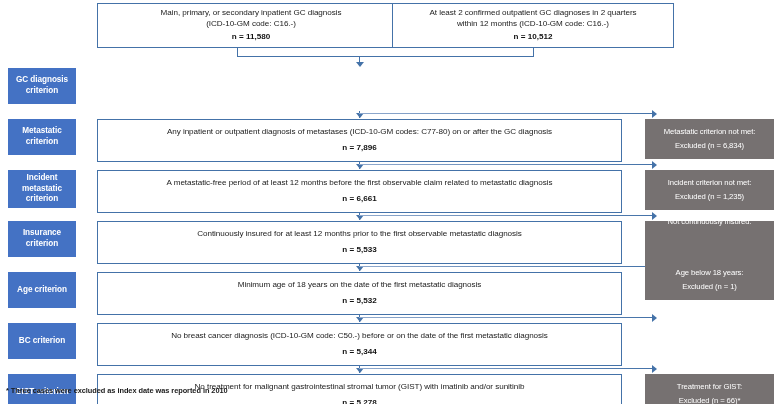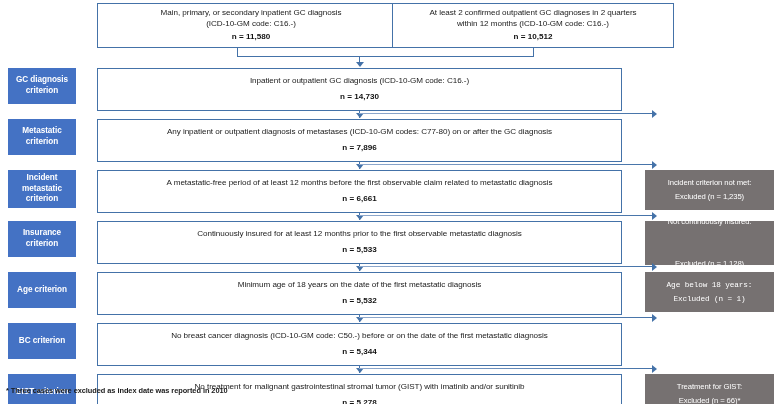--- a/index.html
+++ b/index.html
@@ -168,38 +168,38 @@
   <div class="vline" style="left:237px; top:48px; height:8px;"></div>
   <div class="vline" style="left:533px; top:48px; height:8px;"></div>
   <div class="hline" style="left:237px; top:56px; width:297px;"></div>
   <div class="vline" style="left:359px; top:56px; height:9px;"></div>
   <div class="arrow-down" style="left:355.5px; top:62px;"></div>
 
   <div class="node crit-label" style="top:68px; height:36px;">
     <div>GC diagnosis</div>
     <div>criterion</div>
   </div>
-  <div class="node step-box" style="top:68px; height:43px;">
-    <div class="desc">Inpatient or outpatient GC diagnosis (ICD-10-GM code: C16.-)</div>
-    <div class="count">n = 14,730</div>
-  </div>
 
   <div class="vline" style="left:359px; top:111px; height:7px;"></div>
   <div class="arrow-down" style="left:355.5px; top:113px;"></div>
   <div class="hline-soft" style="left:359px; top:113px; width:295px;"></div>
   <div class="arrow-right" style="left:652px; top:109.5px;"></div>
 
   <div class="node crit-label" style="top:119px; height:36px;">
     <div>Metastatic</div>
     <div>criterion</div>
   </div>
   <div class="node step-box" style="top:119px; height:43px;">
     <div class="desc">Any inpatient or outpatient diagnosis of metastases (ICD-10-GM codes: C77-80) on or after the GC diagnosis</div>
     <div class="count">n = 7,896</div>
   </div>
+  <div class="node excl-box" style="top:119px; height:40px;">
+    <div class="title">Metastatic criterion not met:</div>
+    <div class="count">Excluded (n = 6,834)</div>
+  </div>
 
   <div class="vline" style="left:359px; top:162px; height:7px;"></div>
   <div class="arrow-down" style="left:355.5px; top:164px;"></div>
   <div class="hline-soft" style="left:359px; top:164px; width:295px;"></div>
   <div class="arrow-right" style="left:652px; top:160.5px;"></div>
 
   <div class="node crit-label" style="top:170px; height:38px;">
     <div>Incident</div>
     <div>metastatic</div>
     <div>criterion</div>
@@ -236,21 +236,21 @@
   <div class="hline-soft" style="left:359px; top:266px; width:295px;"></div>
   <div class="arrow-right" style="left:652px; top:262.5px;"></div>
 
   <div class="node crit-label" style="top:272px; height:36px;">
     <div>Age criterion</div>
   </div>
   <div class="node step-box" style="top:272px; height:43px;">
     <div class="desc">Minimum age of 18 years on the date of the first metastatic diagnosis</div>
     <div class="count">n = 5,532</div>
   </div>
-  <div class="node excl-box" style="top:272px; height:40px;font-family:Liberation Mono, monospace;">
+  <div class="node excl-box" style="top:260px; height:40px;">
     <div class="title">Age below 18 years:</div>
     <div class="count">Excluded (n = 1)</div>
   </div>
 
   <div class="vline" style="left:359px; top:315px; height:7px;"></div>
   <div class="arrow-down" style="left:355.5px; top:317px;"></div>
   <div class="hline-soft" style="left:359px; top:317px; width:295px;"></div>
   <div class="arrow-right" style="left:652px; top:313.5px;"></div>
 
   <div class="node crit-label" style="top:323px; height:36px;">

